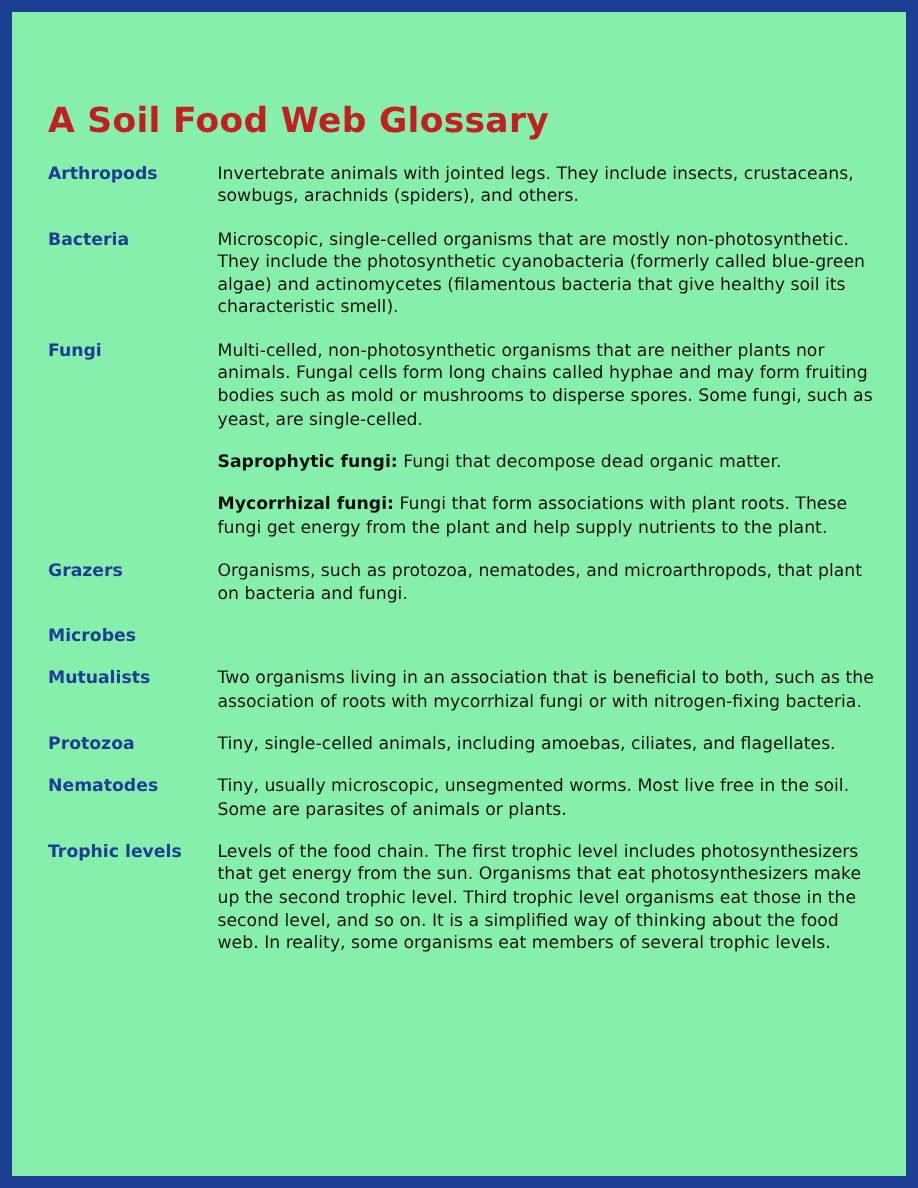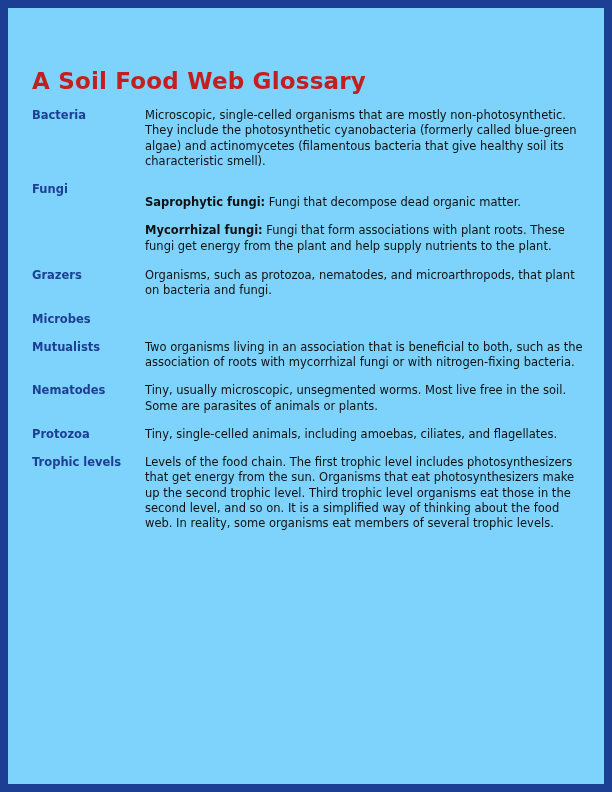--- a/index.html
+++ b/index.html
@@ -11,21 +11,21 @@
     height: 792px;
     background: #1c3f94;
     font-family: "DejaVu Sans", sans-serif;
   }
   .page {
     position: absolute;
     left: 8px;
     top: 8px;
     width: 596px;
     height: 776px;
-    background: #7dd3fc;
+    background: #86efac;
     box-sizing: border-box;
     overflow: hidden;
   }
   .title {
     position: absolute;
     left: 24px;
     top: 45px;
     font-size: 23px;
     font-weight: bold;
     color: #c21f1f;
@@ -68,31 +68,38 @@
 </style>
 </head>
 <body>
 
 <div class="page">
 
   <h1 class="title">A Soil Food Web Glossary</h1>
 
   <div class="glossary">
 
+    <div class="entry">
+      <div class="term">Arthropods</div>
+      <div class="def-wrap" style="flex:1 1 auto;">
+        <div class="def">Invertebrate animals with jointed legs. They include insects, crustaceans, sowbugs, arachnids (spiders), and others.</div>
+      </div>
+    </div>
 
     <div class="entry">
       <div class="term">Bacteria</div>
       <div class="def-wrap" style="flex:1 1 auto;">
         <div class="def">Microscopic, single-celled organisms that are mostly non-photosynthetic. They include the photosynthetic cyanobacteria (formerly called blue-green algae) and actinomycetes (filamentous bacteria that give healthy soil its characteristic smell).</div>
       </div>
     </div>
 
     <div class="entry">
       <div class="term">Fungi</div>
       <div class="def-wrap" style="flex:1 1 auto;">
+        <div class="def">Multi-celled, non-photosynthetic organisms that are neither plants nor animals. Fungal cells form long chains called hyphae and may form fruiting bodies such as mold or mushrooms to disperse spores. Some fungi, such as yeast, are single-celled.</div>
         <div class="def sub">
           <span class="sub-label">Saprophytic fungi:</span><span> Fungi that decompose dead organic matter.</span>
         </div>
         <div class="def sub">
           <span class="sub-label">Mycorrhizal fungi:</span><span> Fungi that form associations with plant roots. These fungi get energy from the plant and help supply nutrients to the plant.</span>
         </div>
       </div>
     </div>
 
     <div class="entry" style="margin-top:14px;">
@@ -107,30 +114,30 @@
     </div>
 
     <div class="entry">
       <div class="term">Mutualists</div>
       <div class="def-wrap" style="flex:1 1 auto;">
         <div class="def">Two organisms living in an association that is beneficial to both, such as the association of roots with mycorrhizal fungi or with nitrogen-fixing bacteria.</div>
       </div>
     </div>
 
     <div class="entry">
-      <div class="term">Nematodes</div>
+      <div class="term">Protozoa</div>
       <div class="def-wrap" style="flex:1 1 auto;">
-        <div class="def">Tiny, usually microscopic, unsegmented worms. Most live free in the soil. Some are parasites of animals or plants.</div>
+        <div class="def">Tiny, single-celled animals, including amoebas, ciliates, and flagellates.</div>
       </div>
     </div>
 
     <div class="entry">
-      <div class="term">Protozoa</div>
+      <div class="term">Nematodes</div>
       <div class="def-wrap" style="flex:1 1 auto;">
-        <div class="def">Tiny, single-celled animals, including amoebas, ciliates, and flagellates.</div>
+        <div class="def">Tiny, usually microscopic, unsegmented worms. Most live free in the soil. Some are parasites of animals or plants.</div>
       </div>
     </div>
 
     <div class="entry">
       <div class="term">Trophic levels</div>
       <div class="def-wrap" style="flex:1 1 auto;">
         <div class="def">Levels of the food chain. The first trophic level includes photosynthesizers that get energy from the sun. Organisms that eat photosynthesizers make up the second trophic level. Third trophic level organisms eat those in the second level, and so on. It is a simplified way of thinking about the food web. In reality, some organisms eat members of several trophic levels.</div>
       </div>
     </div>
 

